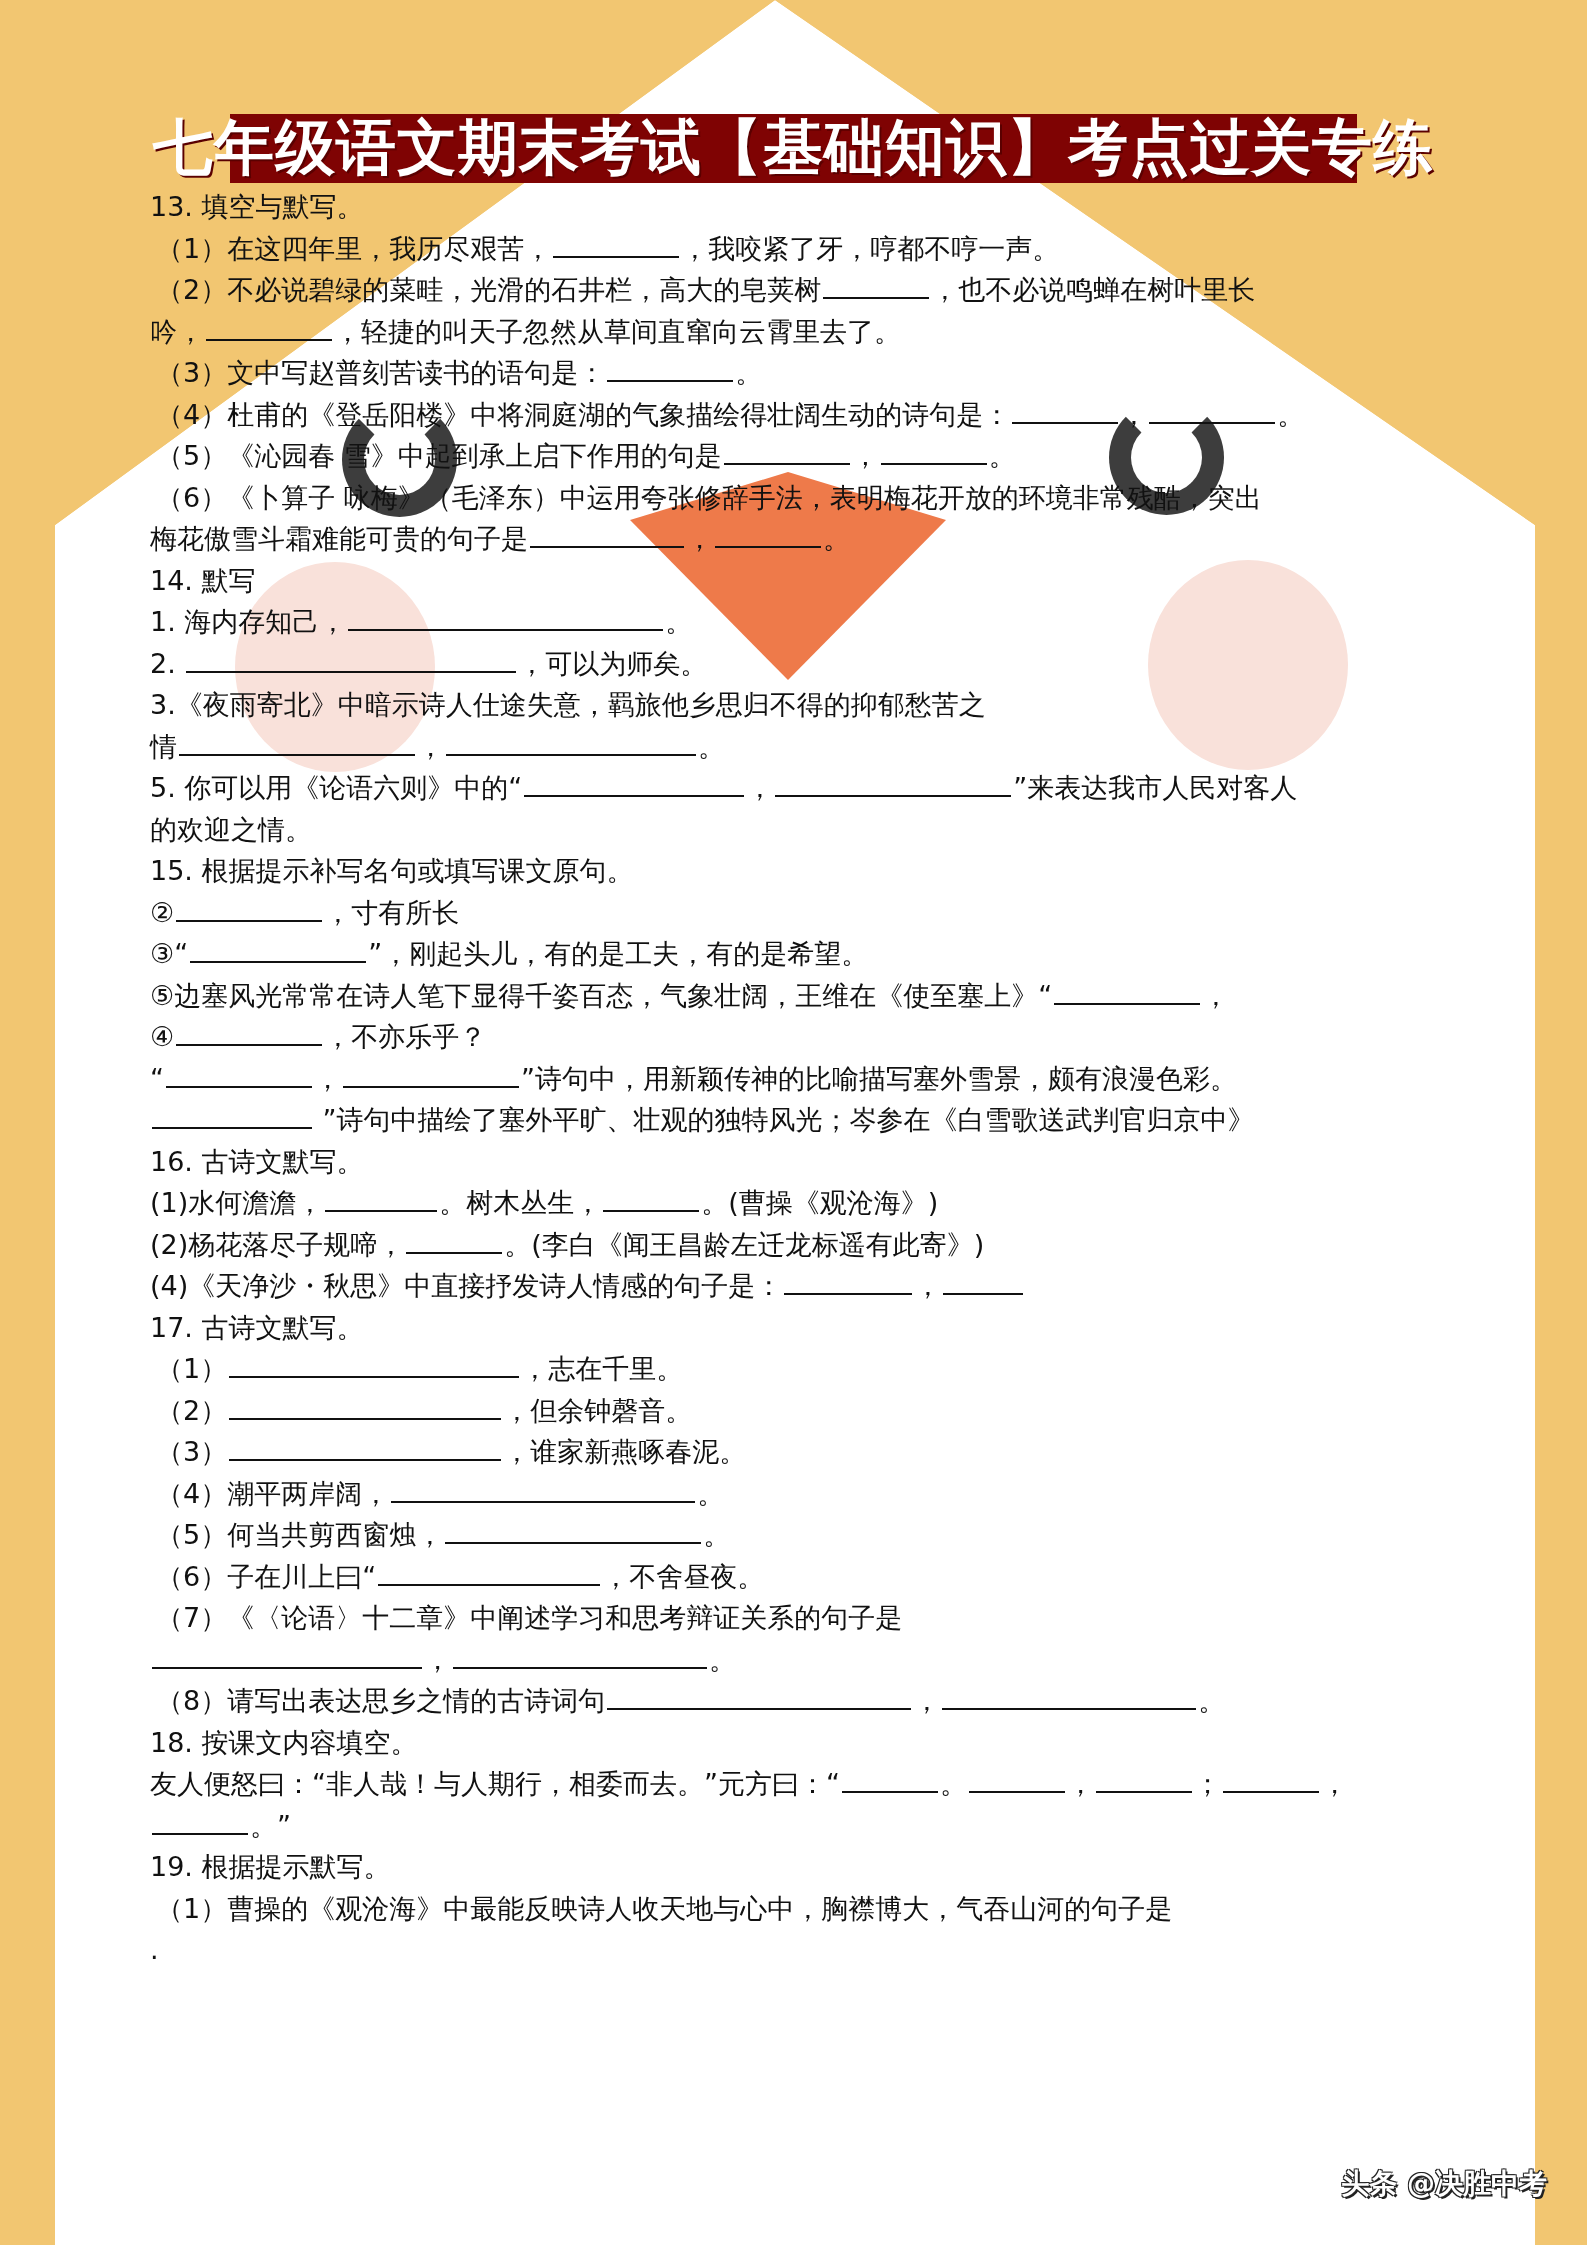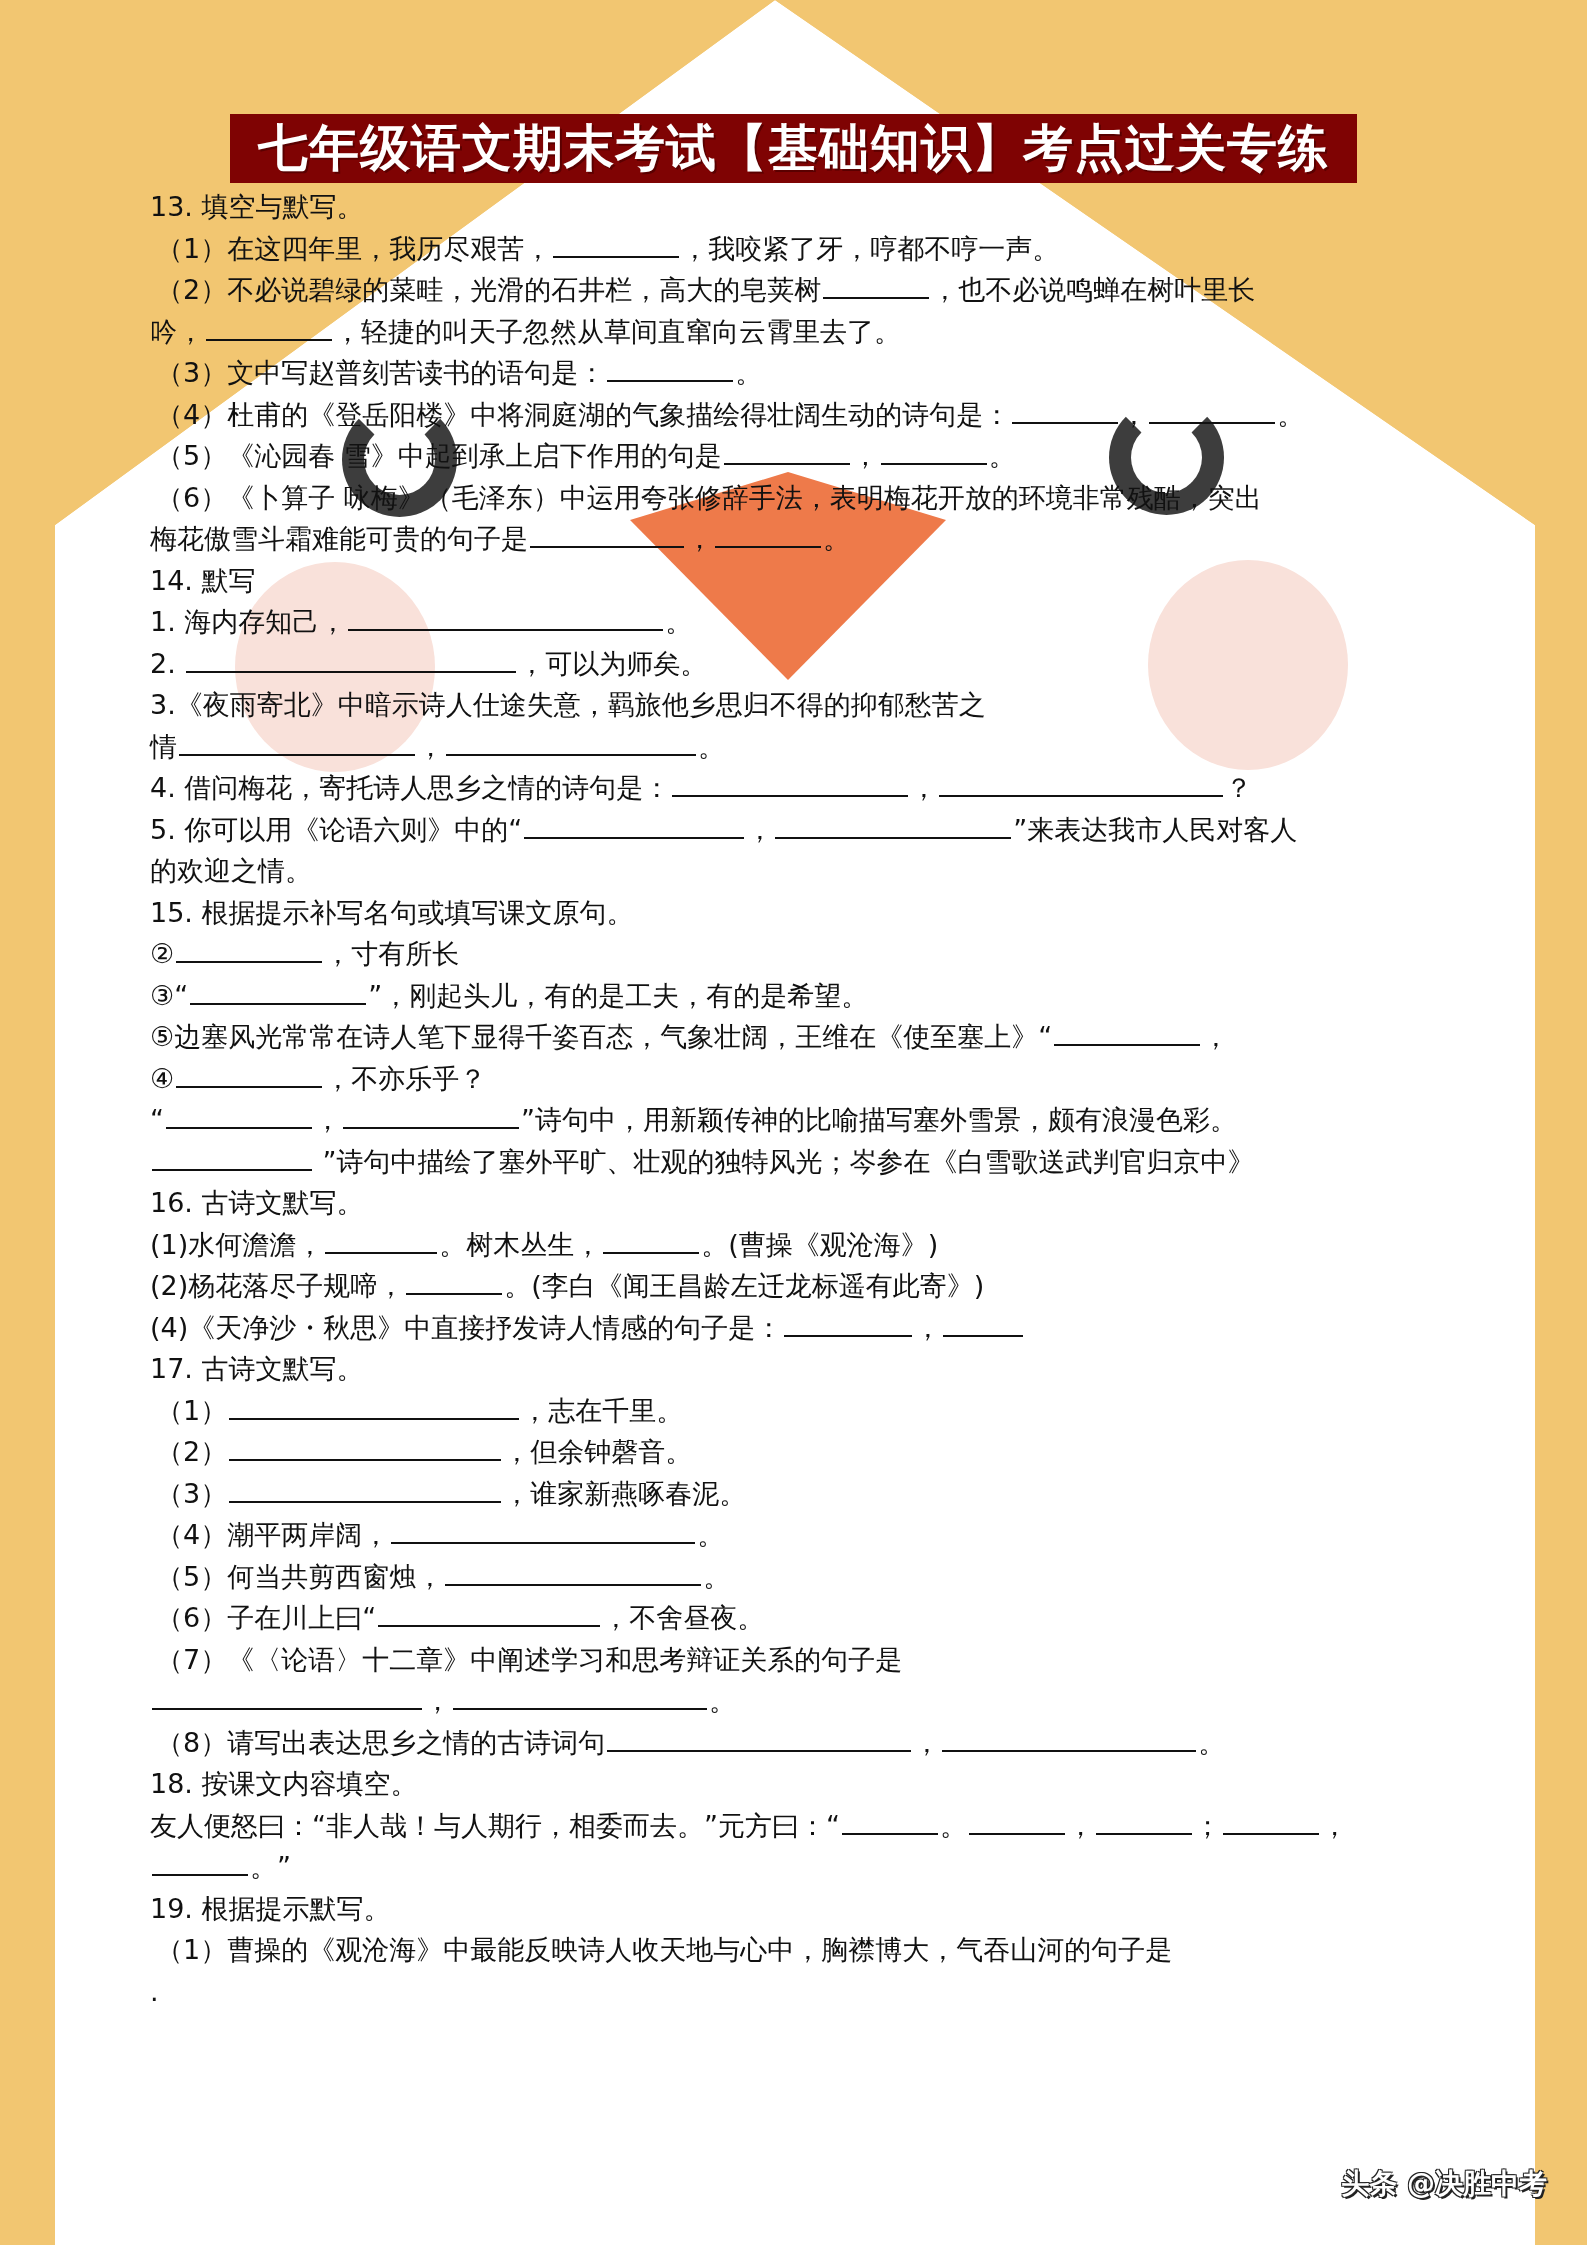--- a/index.html
+++ b/index.html
@@ -18,21 +18,21 @@
   .smile {
     position: absolute; width: 115px; height: 115px;
     border: 22px solid #3d3d3d; border-top-color: transparent;
     border-radius: 50%; box-sizing: border-box;
     transform: rotate(0deg);
   }
   .kite { position: absolute; }
   .title-bar {
     position: absolute; left: 230px; top: 114px; width: 1127px; height: 69px;
     background: #7F0303; color: #fff;
-    font-size: 50px; font-weight: bold; letter-spacing: 1px;
+    font-size: 60px; font-weight: bold; letter-spacing: 1px;
     display: flex; align-items: center; justify-content: center;
     white-space: nowrap; text-shadow: 2px 2px 0 #5a0000;
   }
   .content {
     position: absolute; left: 150px; top: 186px; width: 1290px;
     font-size: 27px; line-height: 41.5px; color: #111;
   }
   .line { white-space: nowrap; height: 41.5px; }
   .indent { padding-left: 6px; }
   .blank {
@@ -99,23 +99,20 @@
     <span>1. 海内存知己，</span><span class="blank" style="width:315px"></span><span>。</span>
   </div>
   <div class="line">
     <span>2. </span><span class="blank" style="width:330px"></span><span>，可以为师矣。</span>
   </div>
   <div class="line">
     <span>3.《夜雨寄北》中暗示诗人仕途失意，羁旅他乡思归不得的抑郁愁苦之</span>
   </div>
   <div class="line">
     <span>情</span><span class="blank" style="width:236px"></span><span>，</span><span class="blank" style="width:250px"></span><span>。</span>
-  </div>
-  <div class="line">
-    <span>4. 借问梅花，寄托诗人思乡之情的诗句是：</span><span class="blank" style="width:236px"></span><span>，</span><span class="blank" style="width:284px"></span><span>？</span>
   </div>
   <div class="line">
     <span>5. 你可以用《论语六则》中的“</span><span class="blank" style="width:220px"></span><span>，</span><span class="blank" style="width:236px"></span><span>”来表达我市人民对客人</span>
   </div>
   <div class="line">
     <span>的欢迎之情。</span>
   </div>
 
   <div class="line">15. 根据提示补写名句或填写课文原句。</div>
   <div class="line">

